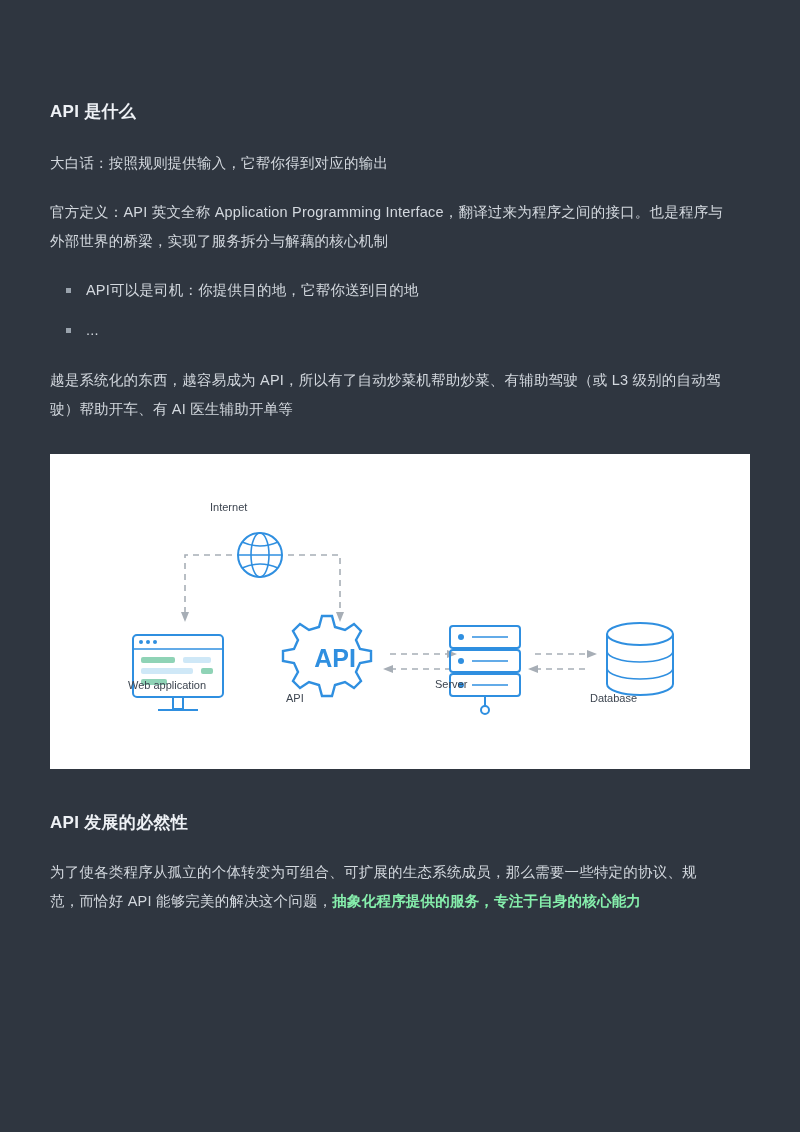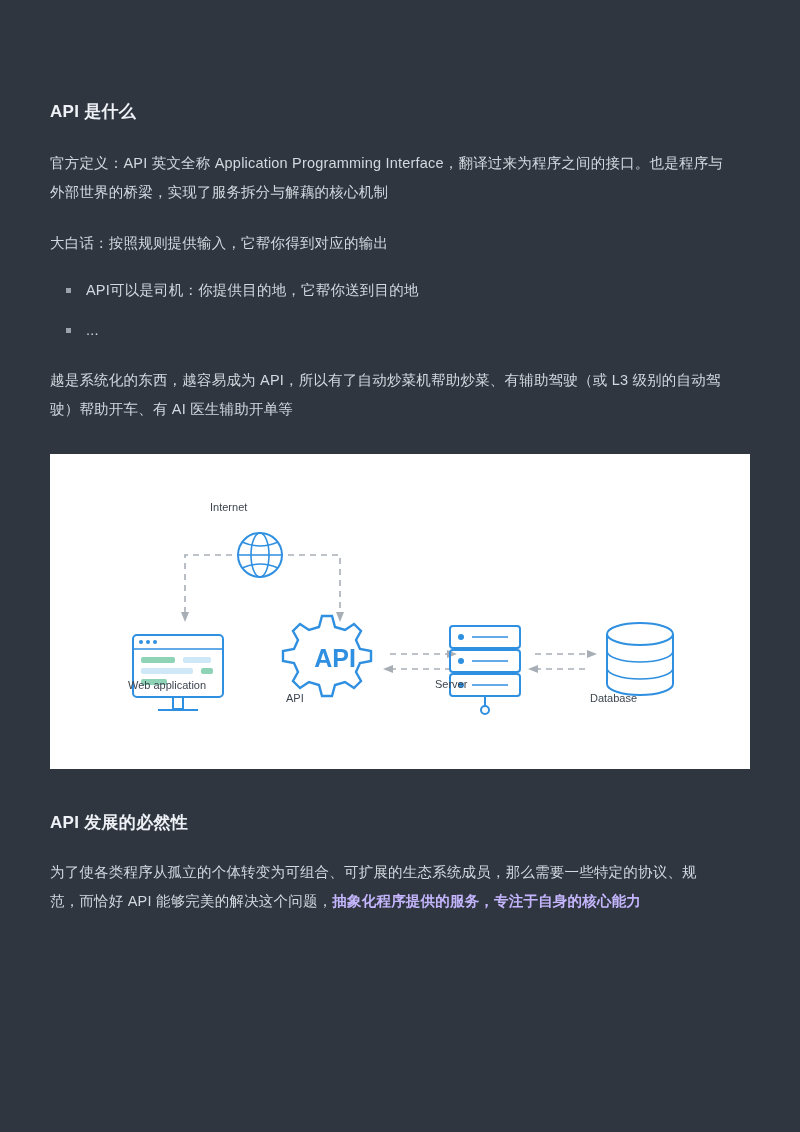--- a/index.html
+++ b/index.html
@@ -73,33 +73,33 @@
     overflow: hidden;
   }
   .fig-caption-label {
     position: absolute;
     font-size: 11px;
     color: #3d4550;
     font-family: "Liberation Sans", sans-serif;
   }
   .strong-in {
     font-weight: bold;
-    color: #c4b5fd;
+    color: #86efac;
   }
 </style>
 </head>
 <body>
 
 <div class="page">
 
   <h2 class="section-title">API 是什么</h2>
 
+  <p class="para tight">大白话：按照规则提供输入，它帮你得到对应的输出</p>
+
   <p class="para">官方定义：API 英文全称 Application Programming Interface，翻译过来为程序之间的接口。也是程序与外部世界的桥梁，实现了服务拆分与解藕的核心机制</p>
-
-  <p class="para tight">大白话：按照规则提供输入，它帮你得到对应的输出</p>
 
   <ul class="bullets">
     <li><span class="sq"></span></li>
     <li><span class="sq"></span><span>API可以是司机：你提供目的地，它帮你送到目的地</span></li>
     <li><span class="sq"></span><span>...</span></li>
   </ul>
 
   <p class="para" style="">越是系统化的东西，越容易成为 API，所以有了自动炒菜机帮助炒菜、有辅助驾驶（或 L3 级别的自动驾驶）帮助开车、有 AI 医生辅助开单等</p>
 
   <div class="figure">

